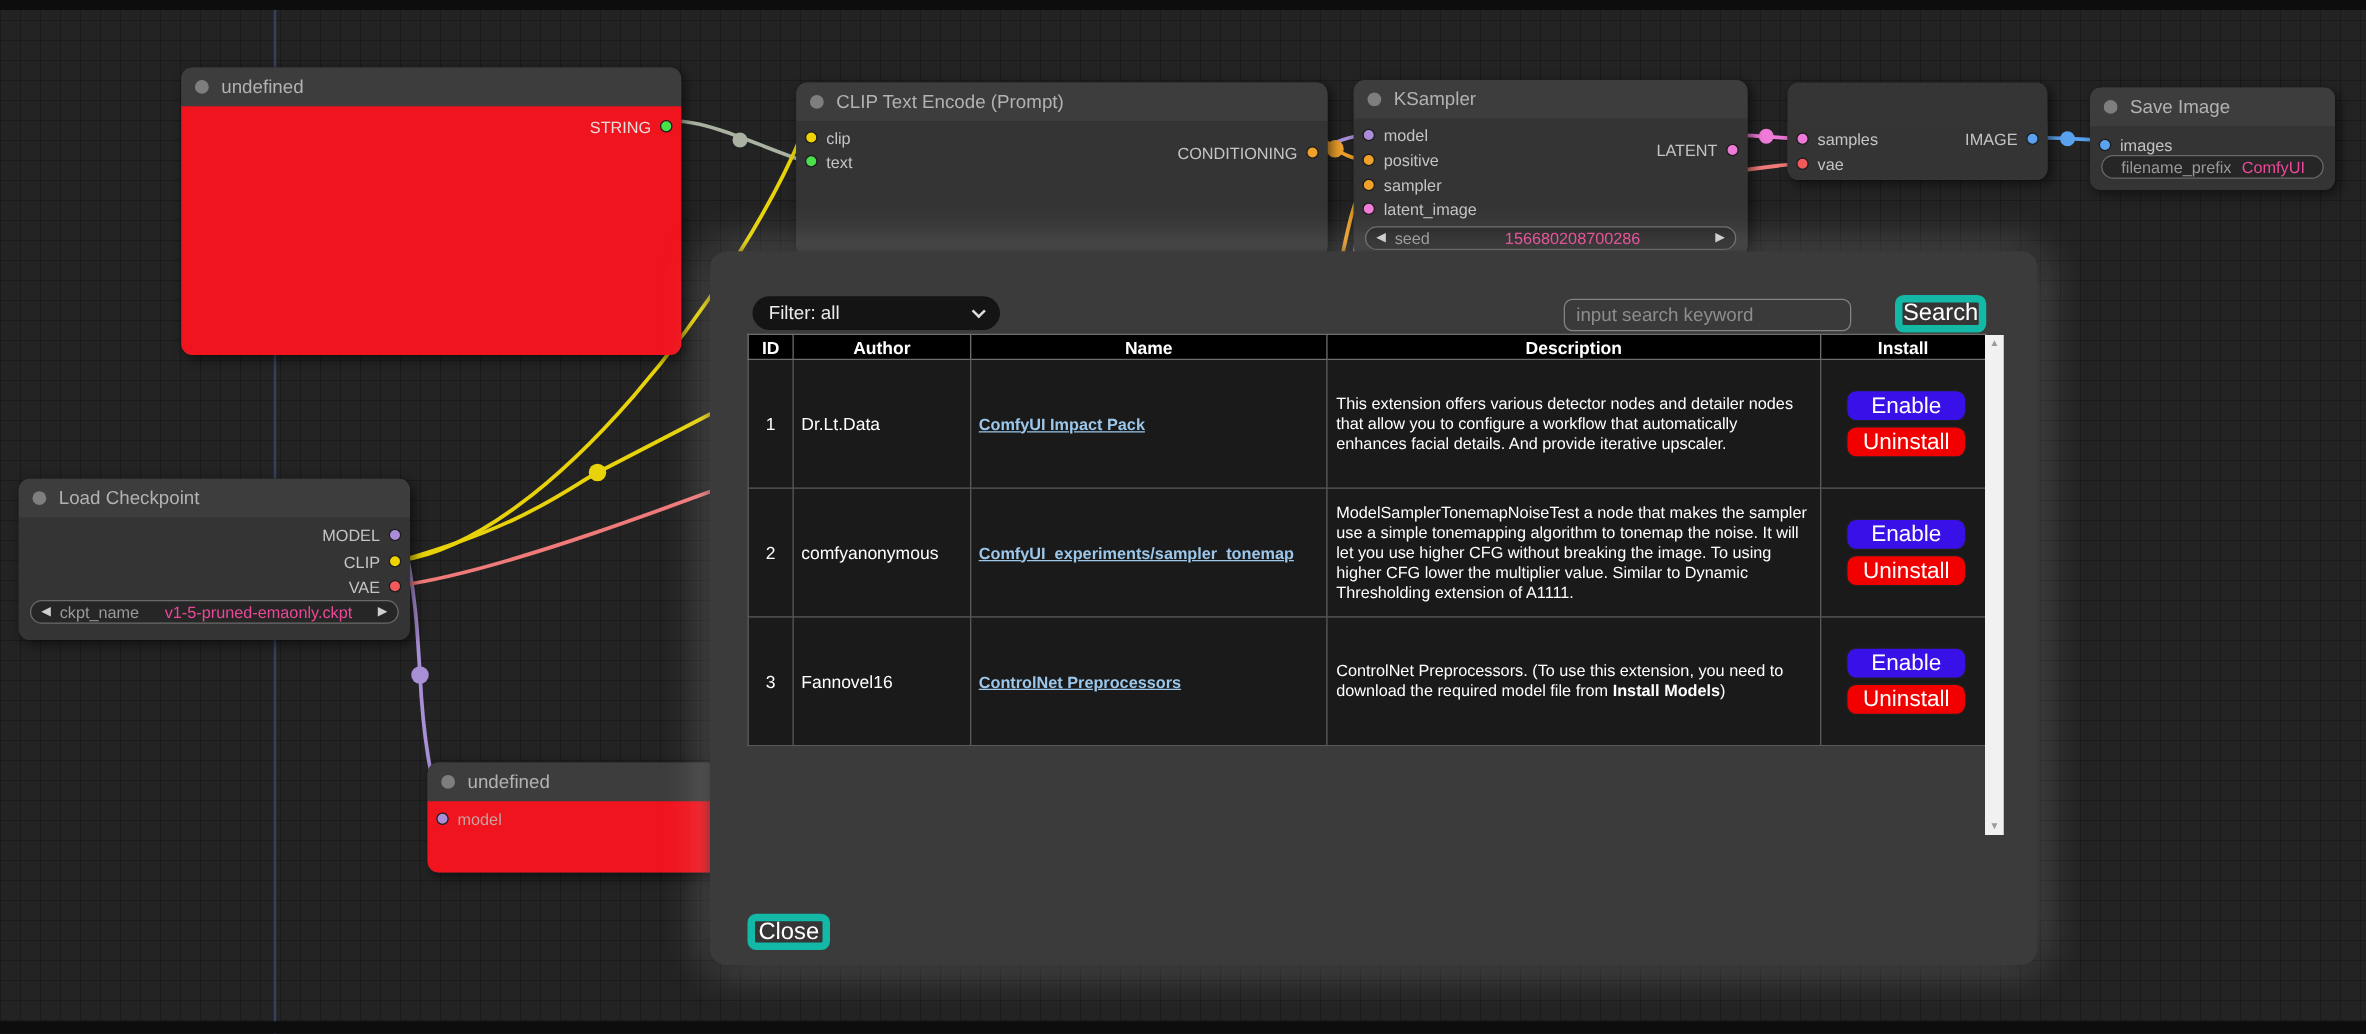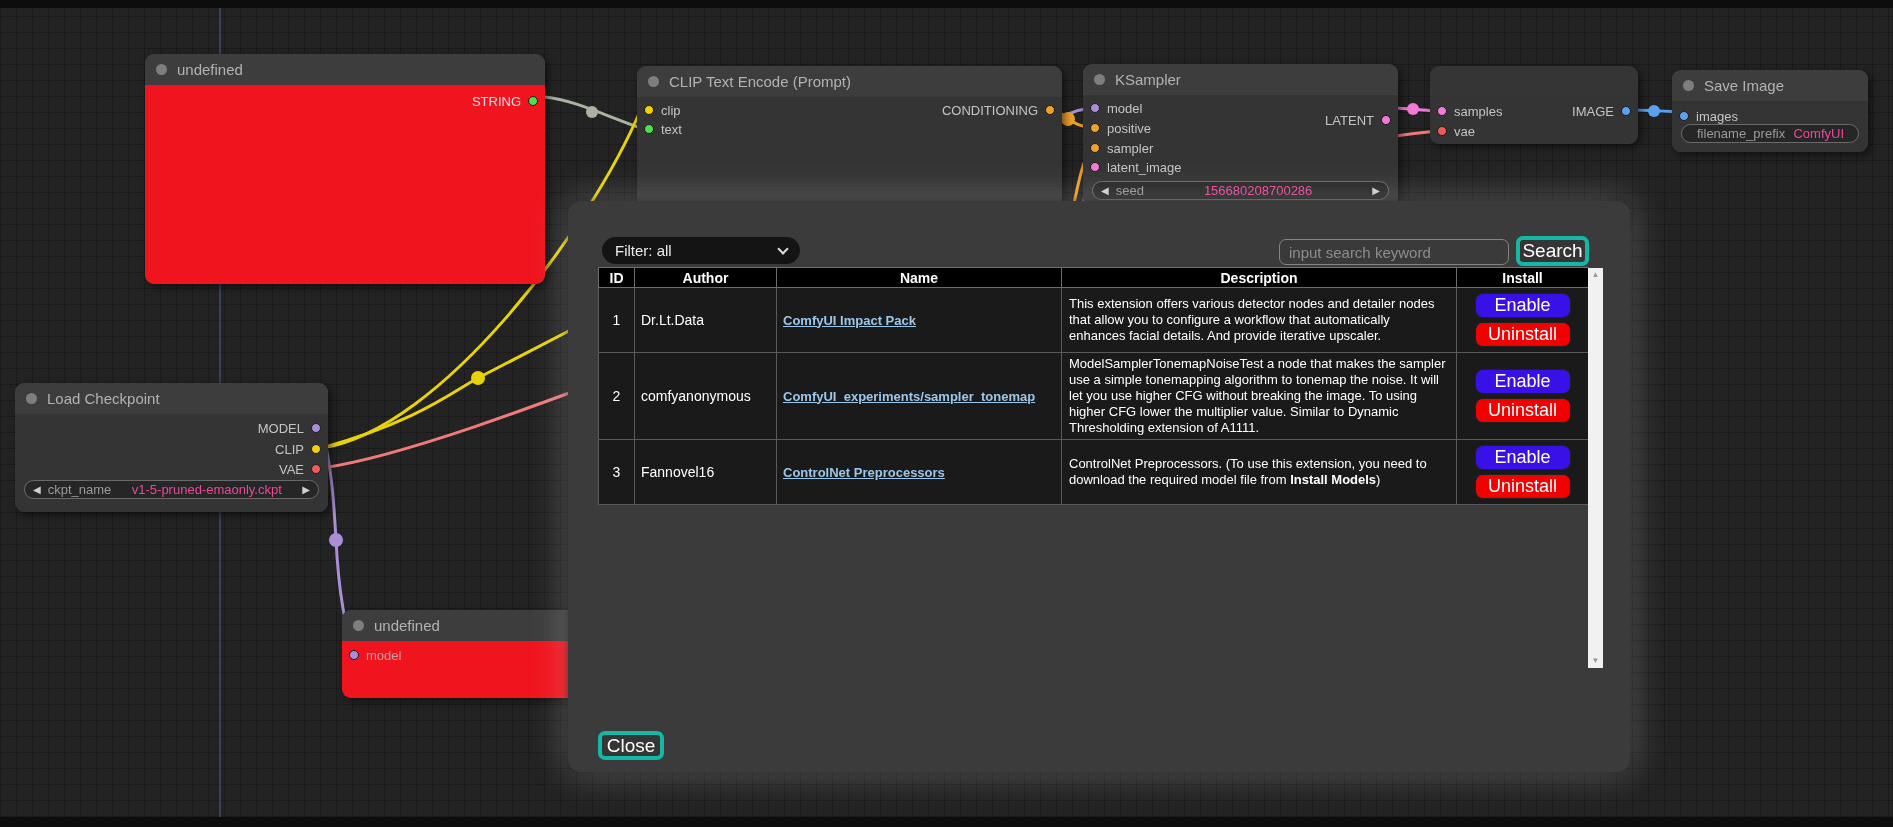--- a/index.html
+++ b/index.html
@@ -44,41 +44,41 @@
 
   
   #dialog{position:absolute;left:568px;top:201px;width:1062px;height:571px;z-index:10;
         background:#3b3b3b;border-radius:13px;
         box-shadow:0 0 34px 4px rgba(235,235,235,.25), 0 0 10px rgba(0,0,0,.6);}
   #filter-select{position:absolute;left:34px;top:36px;width:198px;height:27px;background:#141414;
         border-radius:14px;color:#ececec;font-size:15px;display:flex;align-items:center;
         padding:0 13px;cursor:pointer;}
   #filter-select .chev{position:absolute;right:13px;top:8px;width:8px;height:8px;
         border-right:2px solid #ddd;border-bottom:2px solid #ddd;transform:rotate(45deg);}
-  #search-input{position:absolute;left:711px;top:38px;width:230px;height:26px;background:#3a3a3a;
+  #search-input{position:absolute;left:683px;top:38px;width:230px;height:26px;background:#3a3a3a;
         border:1px solid #848484;border-radius:7px;color:#ddd;font-size:15px;padding:0 9px;outline:none;
         font-family:"Liberation Sans","DejaVu Sans",sans-serif;}
   #search-input::placeholder{color:#8d8d8d;}
-  .dlg-btn{background:#353535;border:4px solid #14b8a6;border-radius:7px;color:#fff;
+  .dlg-btn{background:#353535;border:6px solid #14b8a6;border-radius:7px;color:#fff;
         font-size:19px;font-family:"Liberation Sans","DejaVu Sans",sans-serif;cursor:pointer;
         display:flex;align-items:center;justify-content:center;}
   #search-button{position:absolute;left:948px;top:35px;width:73px;height:30px;}
   #close-button{position:absolute;left:30px;top:530px;width:66px;height:29px;}
 
   #scroll-area{position:absolute;left:30px;top:66px;width:1005px;height:402px;}
   #ext-table{border-collapse:collapse;width:990px;table-layout:fixed;}
   #ext-table th{background:#000;color:#fff;font-size:14px;font-weight:bold;height:20px;
         border:1px solid #6e6e6e;padding:1px 4px;}
   #ext-table td{background:#1a1a1a;color:#fff;border:1px solid #5a5a5a;vertical-align:middle;
         font-size:13px;padding:4px 6px;}
   #ext-table td.c-id{text-align:center;font-size:14px;}
   #ext-table td.c-author{font-size:14px;}
   #ext-table td.c-name a{color:#9cc7ea;font-weight:bold;font-size:13px;}
   #ext-table td.c-desc{line-height:16px;padding:3px 7px;}
-  #ext-table td.c-install{padding:1px;}
+  #ext-table td.c-install{padding:20px;}
   .row-btn{display:block;width:96px;height:25px;margin:4px auto;border-radius:8px;border:1px solid #202020;
         color:#fff;font-size:18px;line-height:23px;text-align:center;cursor:pointer;
         font-family:"Liberation Sans","DejaVu Sans",sans-serif;padding:0;}
   #v-scrollbar{position:absolute;right:0;top:1px;width:15px;height:400px;background:#f1f1f1;}
   #v-scrollbar .sb-arrow{position:absolute;left:0;width:100%;text-align:center;color:#9a9a9a;font-size:8px;line-height:14px;}
   #v-scrollbar .sb-up{top:0;}
   #v-scrollbar .sb-down{bottom:0;}
 </style>
 </head>
 <body>
@@ -129,21 +129,21 @@
     </div>
     <div class="node-body">
       <div class="slot in" style="top:4px;">
         <span class="slot-dot" style="background:#eed202;"></span>
         <span>clip</span>
       </div>
       <div class="slot in" style="top:23px;">
         <span class="slot-dot" style="background:#4be04b;"></span>
         <span>text</span>
       </div>
-      <div class="slot out" style="top:4px;">
+      <div class="slot out" style="top:16px;">
         <span class="slot-dot" style="background:#efa12c;"></span>
         <span>CONDITIONING</span>
       </div>
     </div>
   </div>
 
   <div class="node" style="left:1083px;top:64px;width:315px;height:142px;">
     <div class="node-title">
       <span class="title-dot"></span>
       <span>KSampler</span>

